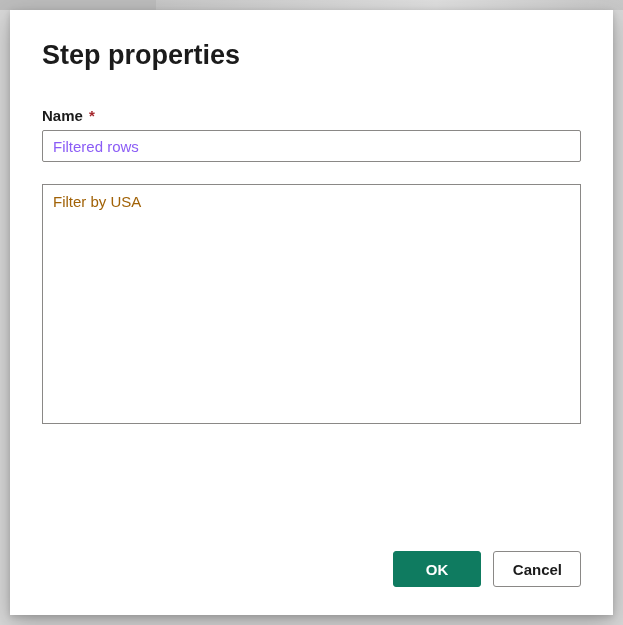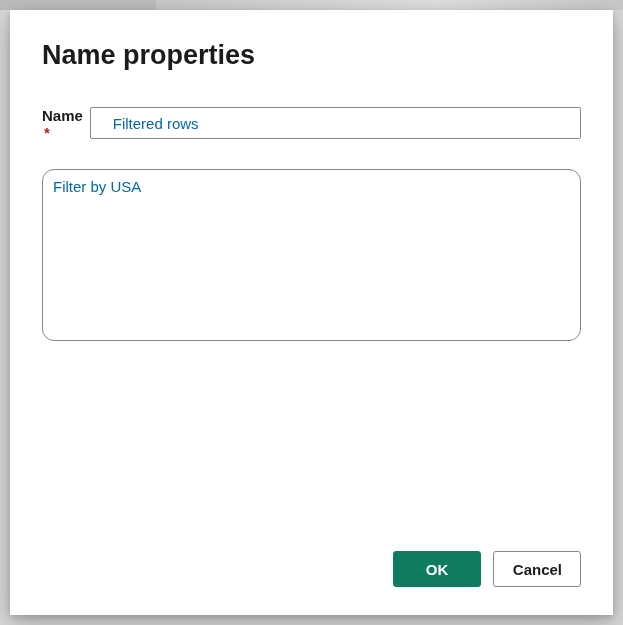--- a/index.html
+++ b/index.html
@@ -41,53 +41,53 @@
       flex-direction: column;
     }
     .dialog-title {
       font-size: 27px;
       font-weight: 600;
       color: #1b1b1b;
       margin-bottom: 36px;
     }
     .field-group {
       display: flex;
-      flex-direction: row;
+      flex-direction: column;
       margin-bottom: 22px;
     }
     .field-label {
       font-size: 15px;
       font-weight: 600;
       color: #1b1b1b;
       margin-bottom: 6px;
     }
     .required-asterisk {
       color: #a4262c;
       margin-left: 2px;
     }
     .text-input {
       width: 100%;
       height: 32px;
       border: 1px solid #8a8886;
       border-radius: 2px;
-      padding: 4px 22px;
+      padding: 4px 10px;
       font-size: 15px;
       font-family: inherit;
-      color: #0369a1;
+      color: #8b5cf6;
       outline: none;
     }
     .textarea-input {
       width: 100%;
-      height: 172px;
+      height: 240px;
       border: 1px solid #8a8886;
-      border-radius: 12px;
+      border-radius: 0;
       padding: 8px 10px;
       font-size: 15px;
       font-family: inherit;
-      color: #0369a1;
+      color: #a16207;
       outline: none;
       resize: none;
     }
     .button-row {
       display: flex;
       justify-content: flex-end;
       gap: 12px;
       margin-top: auto;
       padding-top: 28px;
     }
@@ -115,21 +115,21 @@
     }
   </style>
 </head>
 <body>
 
 <div class="backdrop">
   <div class="backdrop-top"></div>
 </div>
 
 <div class="dialog">
-  <h1 class="dialog-title">Name properties</h1>
+  <h1 class="dialog-title">Step properties</h1>
 
   <div class="field-group">
     <label class="field-label">
       <span>Name</span>
       <span class="required-asterisk">*</span>
     </label>
     <input type="text" class="text-input" value="Filtered rows" style="">
   </div>
 
   <div class="field-group">

